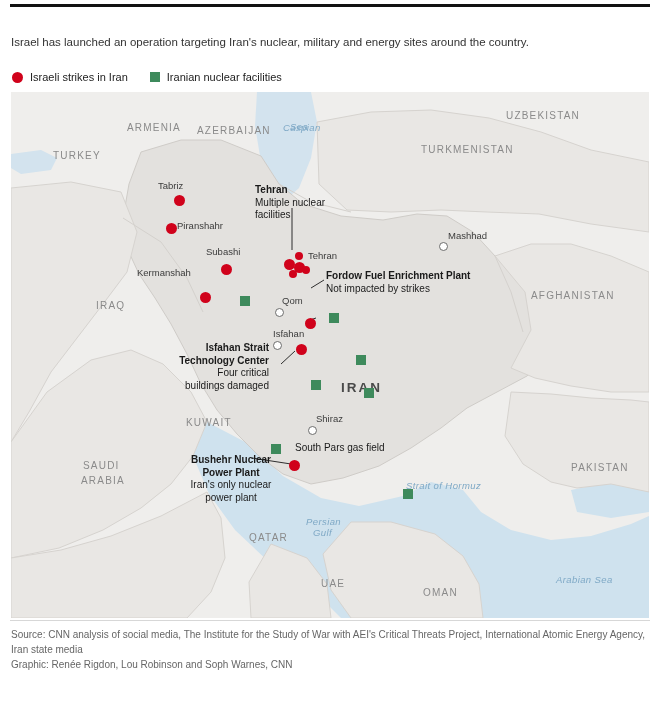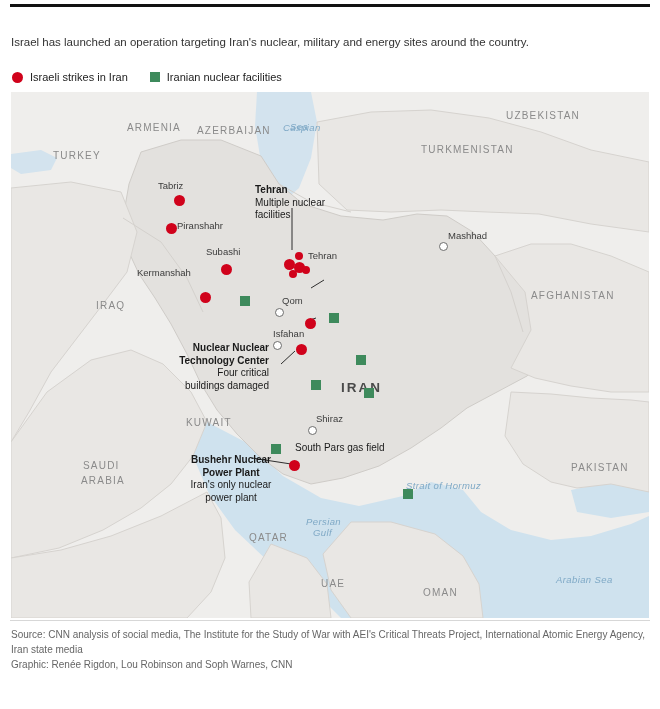--- a/index.html
+++ b/index.html
@@ -143,24 +143,28 @@
     <div class="marker-sq" style="left:353px;top:296px;"></div>
     <div class="marker-sq" style="left:260px;top:352px;"></div>
     <div class="marker-sq" style="left:392px;top:397px;"></div>
 
     <div class="callout" style="left:244px;top:92px;">
       <div style="font-weight:bold;">Tehran</div>
       <div>Multiple nuclear</div>
       <div>facilities</div>
     </div>
 
+    <div class="callout" style="left:315px;top:178px;">
+      <div style="font-weight:bold;">Fordow Fuel Enrichment Plant</div>
+      <div>Not impacted by strikes</div>
+    </div>
 
 
     <div class="callout right" style="left:110px;top:250px;width:148px;">
-      <div style="font-weight:bold;">Nuclear Nuclear</div>
+      <div style="font-weight:bold;">Isfahan Strait</div>
       <div style="font-weight:bold;">Technology Center</div>
       <div>Four critical</div>
       <div>buildings damaged</div>
     </div>
 
     <div class="callout" style="left:160px;top:362px;width:120px;text-align:center;">
       <div style="font-weight:bold;">Bushehr Nuclear</div>
       <div style="font-weight:bold;">Power Plant</div>
       <div>Iran's only nuclear</div>
       <div>power plant</div>

